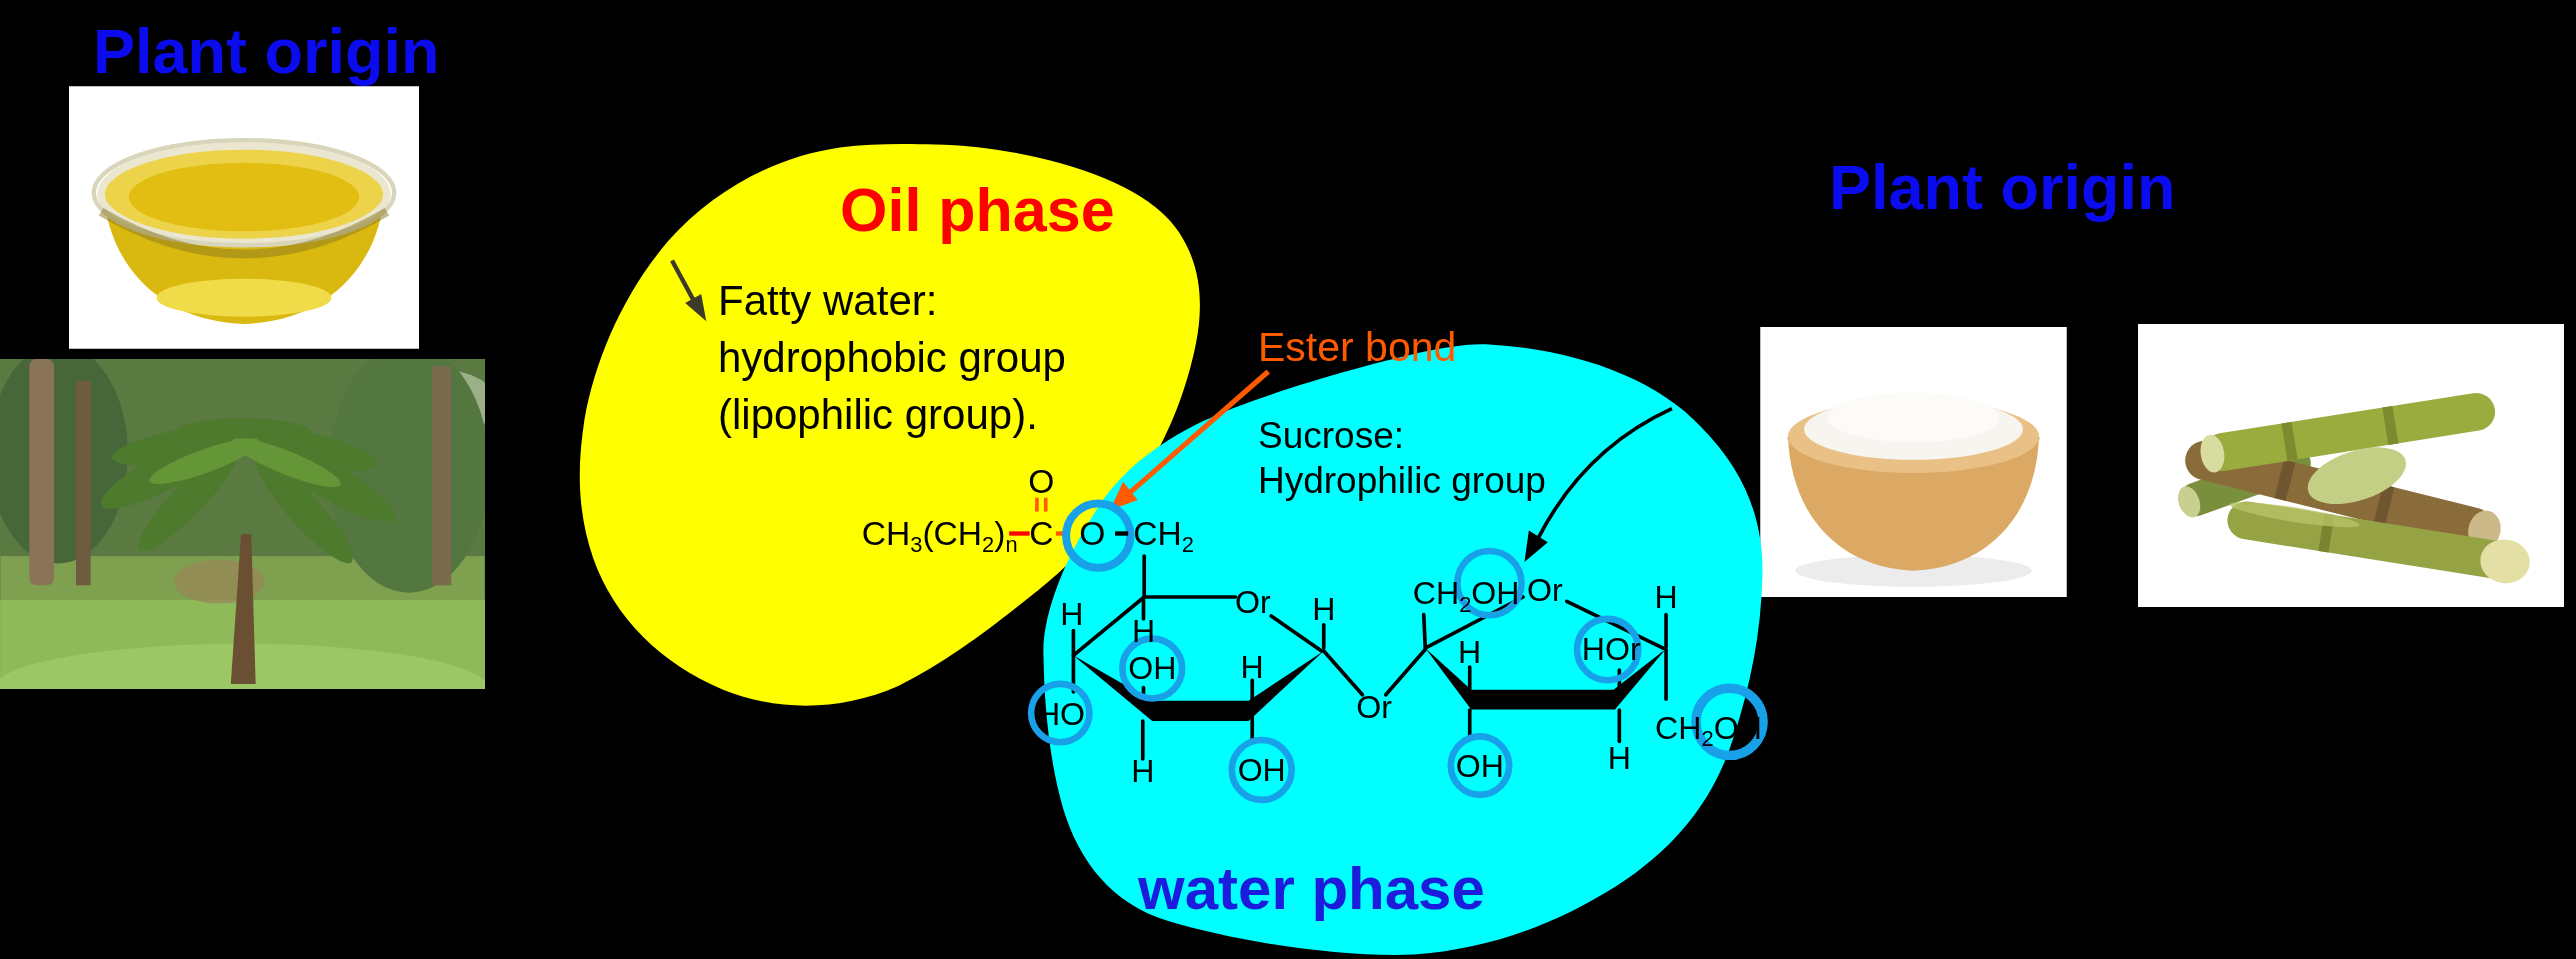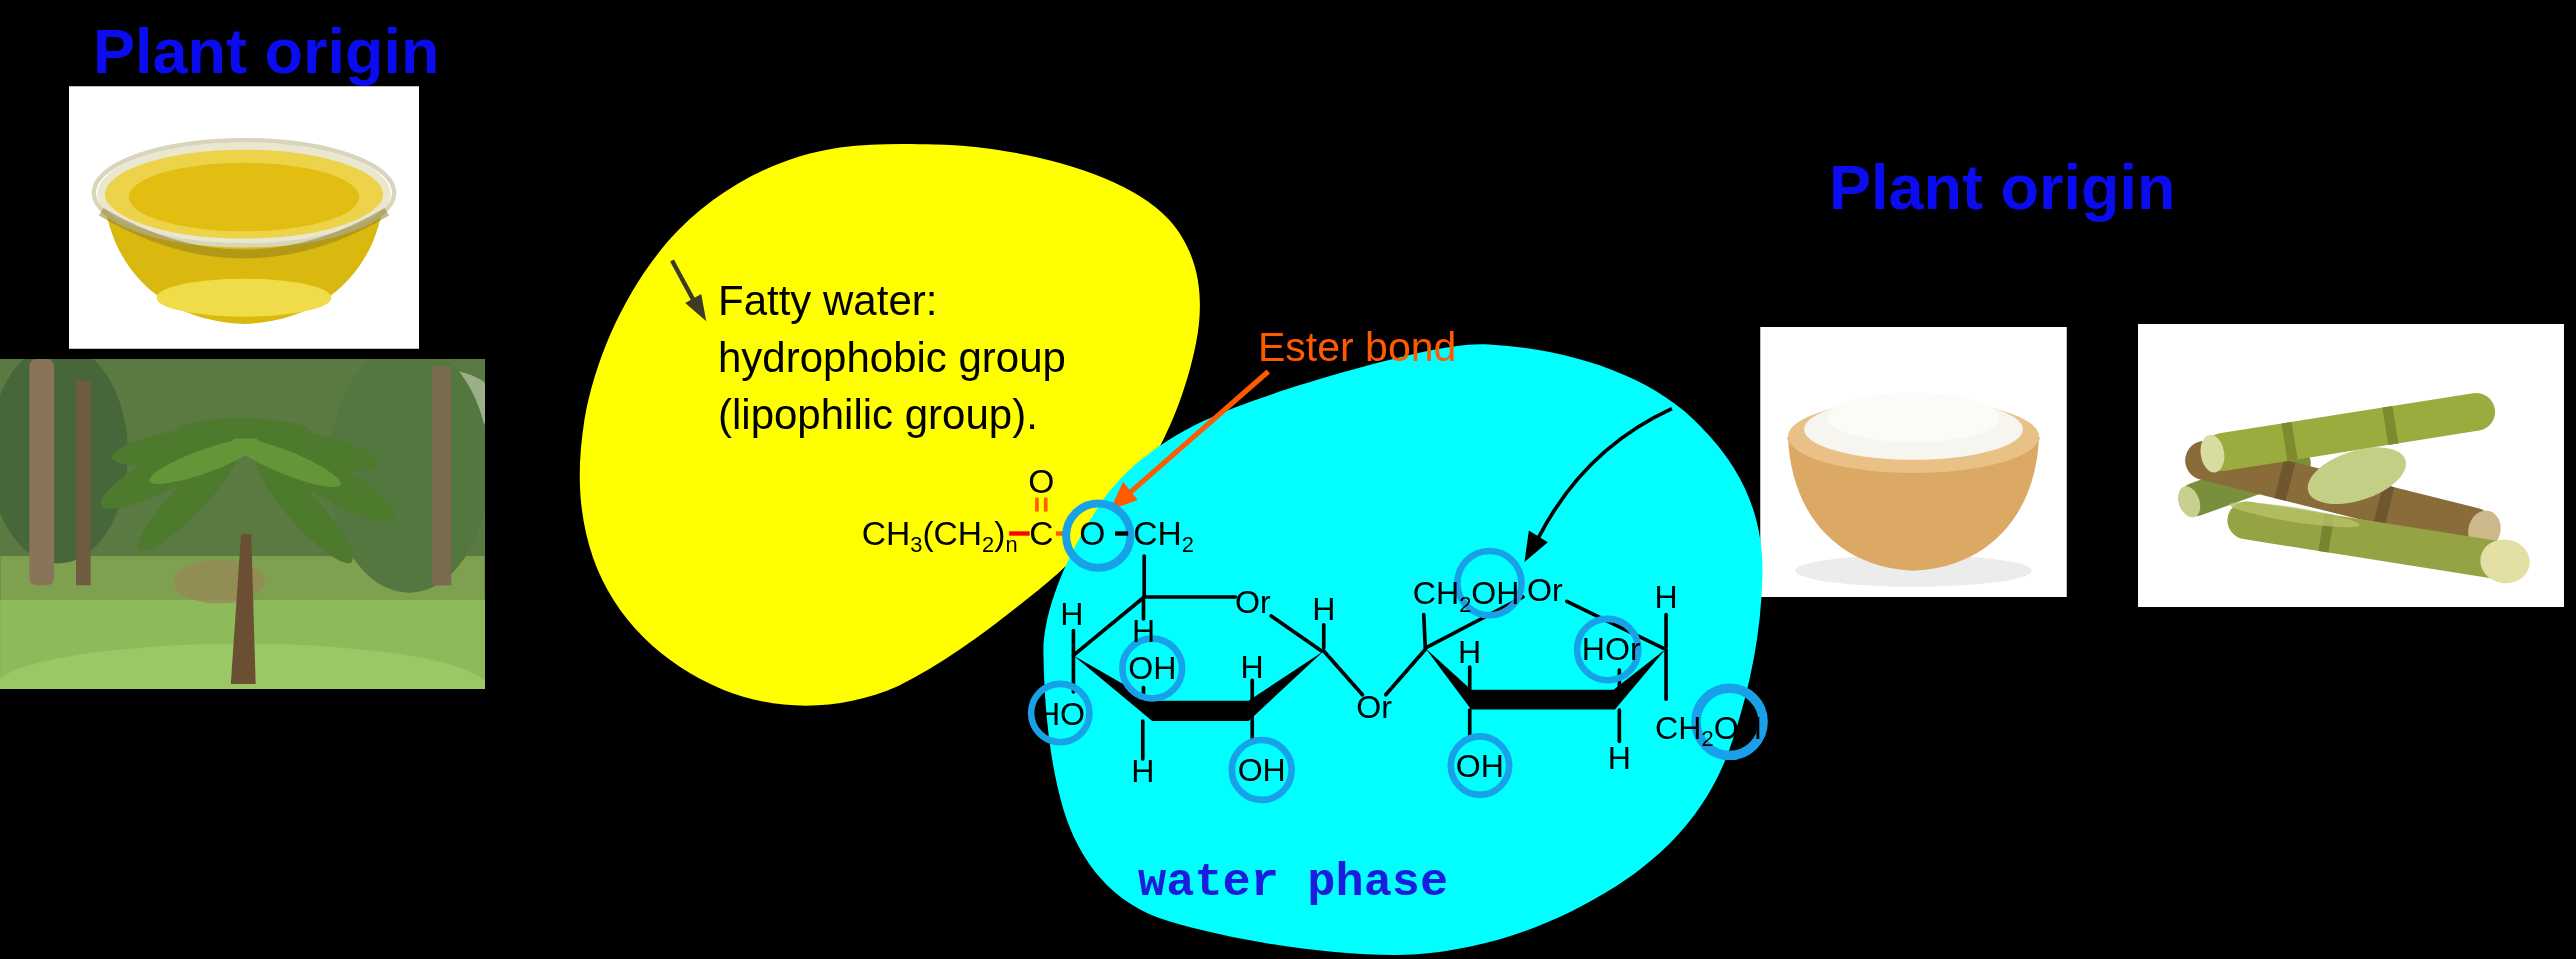--- a/index.html
+++ b/index.html
@@ -7,21 +7,21 @@
     --orange:#FF5A00; --blue:#0B0BEF; --water_blue:#1C1CDC; --circle_blue:#18A0E8; --ink:#000000;
   }
   *{margin:0;padding:0;box-sizing:border-box}
   html,body{width:2576px;height:959px;background:var(--background);overflow:hidden;
     font-family:"Liberation Sans", sans-serif;}
   .stage{position:absolute;left:0;top:0;width:2576px;height:959px;background:var(--background);}
   .abs{position:absolute;}
   .title{font-weight:bold;color:var(--blue);font-size:63px;line-height:1;white-space:nowrap;}
   .oil-title{font-weight:bold;color:var(--red);font-size:61px;line-height:1;white-space:nowrap;}
   .ester-title{font-weight:normal;color:var(--orange);font-size:41px;line-height:1;white-space:nowrap;}
-  .water-title{font-weight:bold;color:var(--water_blue);font-size:47px;line-height:1;white-space:nowrap;font-family:Liberation Mono, monospace;}
+  .water-title{font-weight:bold;color:var(--water_blue);font-size:60px;line-height:1;white-space:nowrap;}
   .note{color:var(--ink);font-size:42px;line-height:57px;white-space:pre-line;}
   .note2{color:var(--ink);font-size:37px;line-height:45px;white-space:pre-line;}
   svg{display:block}
   svg text{font-family:"Liberation Sans", sans-serif;fill:var(--ink);}
   .photo{overflow:hidden;}
 </style>
 </head>
 <body>
 
 <div class="stage">
@@ -211,20 +211,23 @@
       <text x="2013" y="908" text-anchor="middle">H</text>
       <text x="2207" y="905" text-anchor="middle">HOr</text>
       <text x="2027" y="1064" text-anchor="middle">OH</text>
       <text x="2218" y="1053" text-anchor="middle">H</text>
       <text x="2267" y="1012"><tspan>CH</tspan><tspan font-size="30" dy="10">2</tspan><tspan font-size="44" dy="-10">OH</tspan></text>
     </g>
   </svg>
 
   <div class="abs title" style="left:93px;top:20.4px">Plant origin</div>
   <div class="abs title" style="left:1829px;top:156px">Plant origin</div>
+  <div class="abs oil-title" style="left:840px;top:180px">Oil phase</div>
   <div class="abs note" style="left:718px;top:272px">Fatty water:
 hydrophobic group
 (lipophilic group).</div>
   <div class="abs ester-title" style="left:1258px;top:327px">Ester bond</div>
+  <div class="abs note2" style="left:1258px;top:413px">Sucrose:
+Hydrophilic group</div>
   <div class="abs water-title" style="left:1138px;top:859px">water phase</div>
 
 </div>
 
 
 </body></html>

